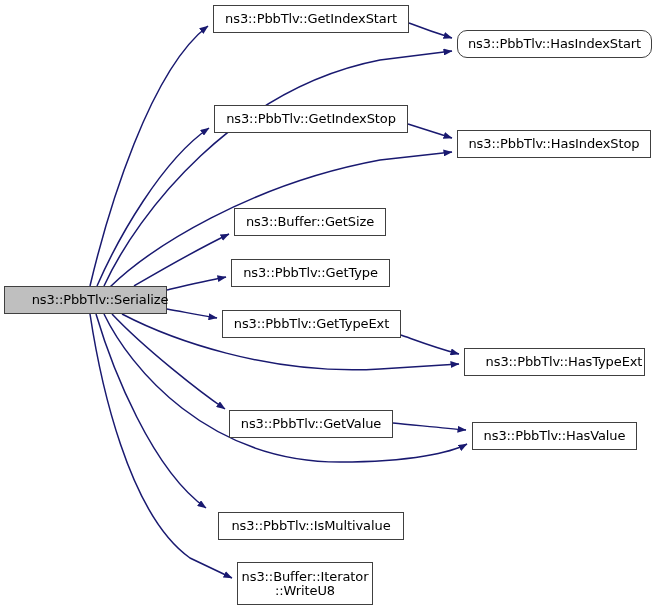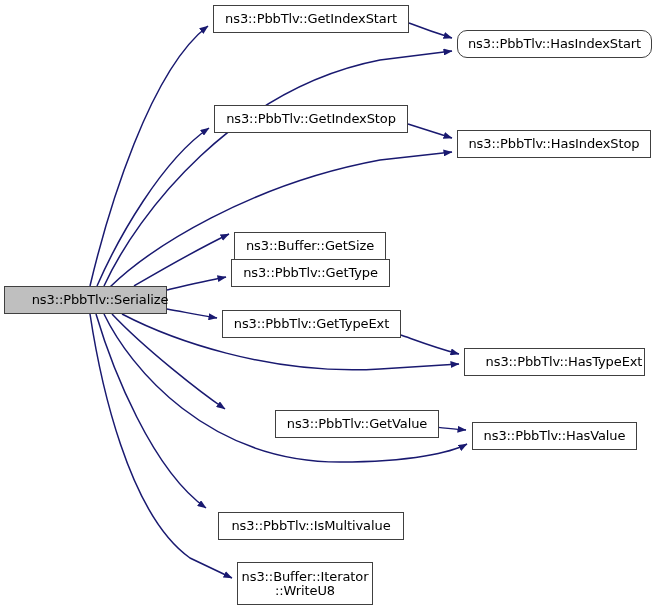--- a/index.html
+++ b/index.html
@@ -76,24 +76,24 @@
         <path d="M 393,423 C 415,425 442,428 466,430" marker-end="url(#arrowhead)" stroke="#191970"></path>
       </g>
   </svg>
 
   <div id="node-layer">
       <div class="node root" style="left: 4px; top: 286px; width: 163px; height: 28px;"><span>ns3::PbbTlv::Serialize</span></div>
       <div class="node" style="left: 213px; top: 5px; width: 196px; height: 28px;"><span>ns3::PbbTlv::GetIndexStart</span></div>
       <div class="node" style="left: 457px; top: 30px; width: 195px; height: 28px; border-radius: 10px;"><span>ns3::PbbTlv::HasIndexStart</span></div>
       <div class="node" style="left: 214px; top: 105px; width: 194px; height: 28px;"><span>ns3::PbbTlv::GetIndexStop</span></div>
       <div class="node" style="left: 457px; top: 130px; width: 194px; height: 28px;"><span>ns3::PbbTlv::HasIndexStop</span></div>
-      <div class="node" style="left: 234px; top: 208px; width: 152px; height: 28px; margin-top: 24px;"><span>ns3::Buffer::GetSize</span></div>
+      <div class="node" style="left: 234px; top: 208px; width: 152px; height: 28px;"><span>ns3::Buffer::GetSize</span></div>
       <div class="node" style="left: 231px; top: 259px; width: 159px; height: 28px; align-items: center;"><span>ns3::PbbTlv::GetType</span></div>
       <div class="node" style="left: 222px; top: 310px; width: 179px; height: 28px;"><span>ns3::PbbTlv::GetTypeExt</span></div>
       <div class="node" style="left: 464px; top: 348px; width: 181px; height: 28px; padding-left: 19px;"><span>ns3::PbbTlv::HasTypeExt</span></div>
-      <div class="node" style="left: 229px; top: 410px; width: 164px; height: 28px; margin-left: 46px;"><span>ns3::PbbTlv::GetValue</span></div>
+      <div class="node" style="left: 229px; top: 410px; width: 164px; height: 28px;"><span>ns3::PbbTlv::GetValue</span></div>
       <div class="node" style="left: 472px; top: 422px; width: 165px; height: 28px;"><span>ns3::PbbTlv::HasValue</span></div>
       <div class="node" style="left: 218px; top: 512px; width: 186px; height: 28px;"><span>ns3::PbbTlv::IsMultivalue</span></div>
       <div class="node" style="left: 237px; top: 562px; width: 136px; height: 43px;"><span>ns3::Buffer::Iterator
 ::WriteU8</span></div>
     </div>
 
 </div>
 
 </body></html>

